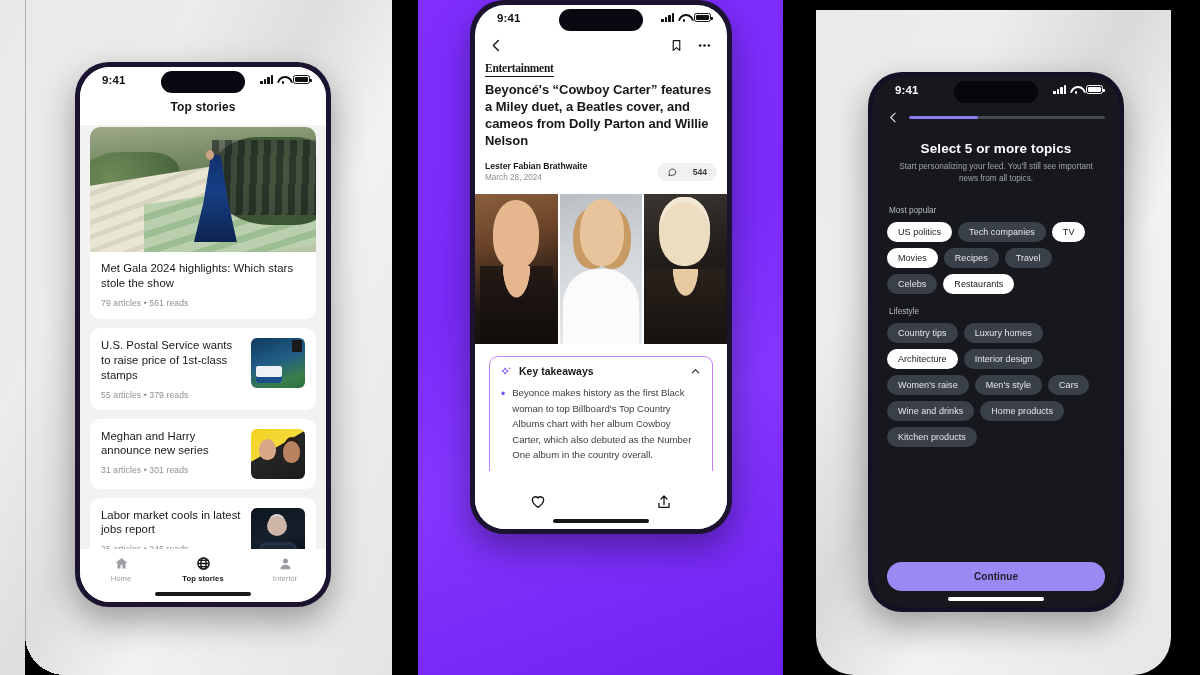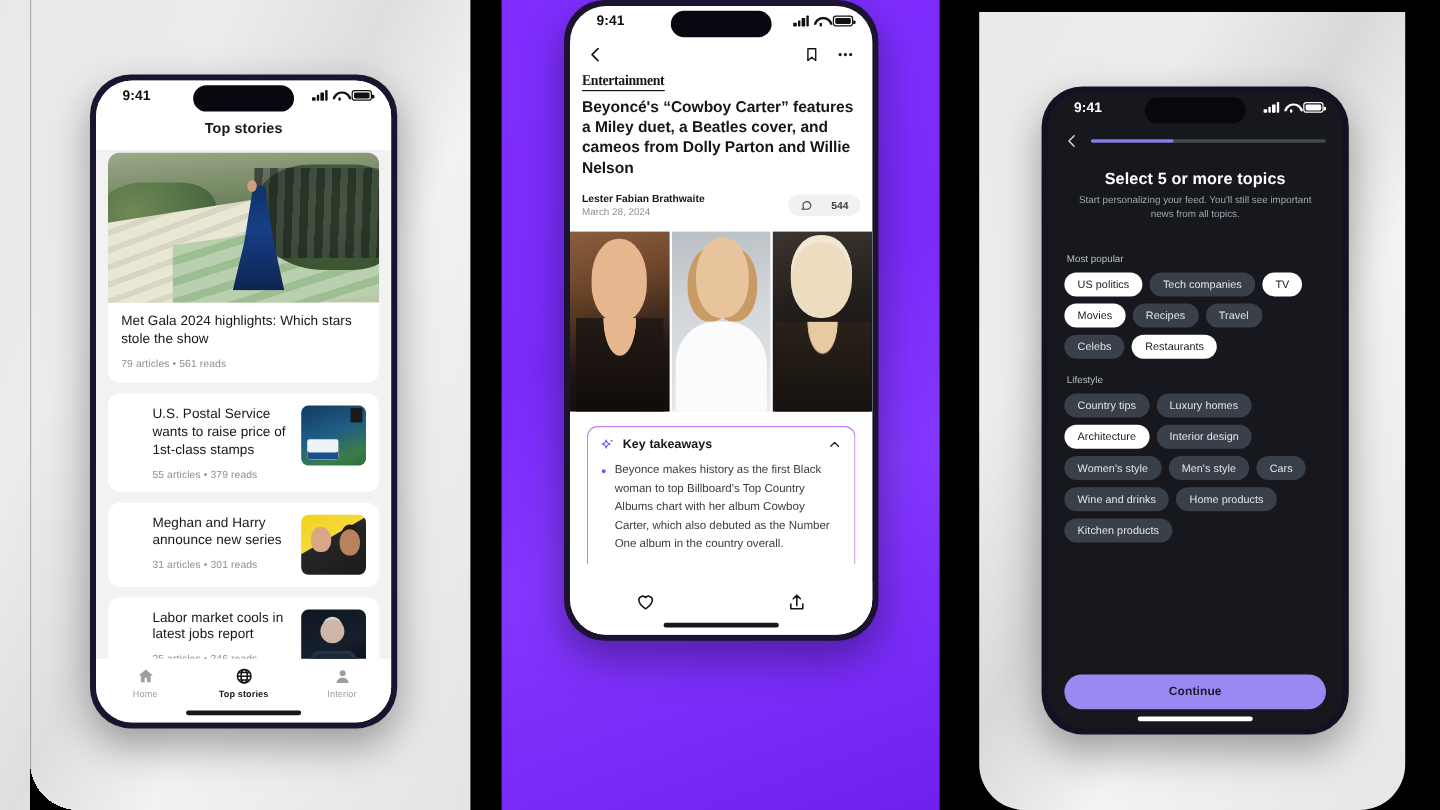--- a/index.html
+++ b/index.html
@@ -91,21 +91,21 @@
   .hero-img .crowd { position:absolute; right:0; top:10%; width:46%; height:60%;
      background: repeating-linear-gradient(92deg, rgba(25,25,30,.82) 0 7px, rgba(60,58,66,.55) 7px 13px); opacity:.75; }
   .hero-img .gown { position:absolute; left:46%; top:22%; width:19%; height:70%;
      background: linear-gradient(180deg,#12306b 0%,#173f86 40%,#0d2450 100%);
      clip-path: polygon(40% 0, 62% 0, 80% 55%, 100% 100%, 0 100%, 22% 55%); }
   .hero-img .head { position:absolute; left:51.5%; top:18%; width:8px; height:10px; background:#caa07e; border-radius:50%; }
   .card-body { padding: 9px 11px 11px; }
   .card-title { font-size: 11.3px; line-height: 1.32; font-weight: 400; color:#16171a; letter-spacing:.05px; }
   .card-meta { margin-top: 7px; font-size: 8.6px; color:#8d8f96; letter-spacing:.1px; }
   .card.row { display:flex; align-items:stretch; padding: 10px 11px; gap: 10px; }
-  .card.row .txt { flex:1; min-width:0;margin-left:26px; }
+  .card.row .txt { flex:1; min-width:0; }
   .thumb { width:54px; height:50px; border-radius:6px; flex:none; overflow:hidden; position:relative; }
   .thumb.usps { background: linear-gradient(160deg,#123a5e 0%,#1f5d86 45%,#3b7d4a 80%,#2c6d3d 100%); }
   .thumb.usps::after{content:"";position:absolute;left:5px;bottom:5px;width:26px;height:17px;
      background:#eef2f6;border-radius:2px;
      box-shadow: inset 0 -6px 0 #1b4f8a;}
   .thumb.usps::before{content:"";position:absolute;right:3px;top:2px;width:10px;height:12px;background:#1a1a1a;border-radius:1px;}
   .thumb.mh { background: linear-gradient(150deg,#f2d21e 0%,#f4d93a 40%,#262626 41%,#1b1b1b 100%); }
   .thumb.mh::before{content:"";position:absolute;left:8px;top:10px;width:17px;height:21px;background:#d8a886;border-radius:50% 50% 45% 45%;}
   .thumb.mh::after{content:"";position:absolute;right:5px;top:12px;width:17px;height:22px;background:#b9825f;border-radius:50% 50% 45% 45%;
      box-shadow: 0 -5px 0 -1px #2b1a10;}
@@ -167,21 +167,21 @@
   
   .s3 { background:#16181d; color:#fff; height:100%; display:flex; flex-direction:column; }
   .s3 .statusbar { color:#fff; }
   .s3 .notch { background:#07080b; }
   .s3-nav { display:flex; align-items:center; gap:9px; padding: 4px 14px 0; }
   .progress { flex:1; height:3.2px; background:#45484f; border-radius:2px; overflow:hidden; }
   .progress .fill { height:100%; background:#8b7bf0; border-radius:2px; }
   .s3-h1 { text-align:center; font-size:13.5px; font-weight:600; margin-top:17px; letter-spacing:.1px; }
   .s3-sub { text-align:center; font-size:8.2px; color:#a2a5ad; line-height:1.5; margin-top:5px; padding: 0 18px; }
   .s3-body { padding: 0 14px; margin-top:16px; flex:1; overflow:hidden; }
-  .grp-label { font-size:8.2px; color:#b9bcc3; margin: 9px 0 7px 2px; }
+  .grp-label { font-size:8.2px; color:#b9bcc3; margin: 4px 0 7px 2px; }
   .grp-label.second { margin-top:13px; }
   .chips { display:flex; flex-wrap:wrap; gap:6px 6px; }
   .chip { border-radius:14px; padding: 5px 11px; font-size:9px; letter-spacing:.05px; white-space:nowrap;
           background:#3a4049; color:#e3e5e9; }
   .chip.sel { background:#fff; color:#16181d; }
   .continue-wrap { padding: 11px 14px 0; }
   .continue { width:100%; background:#9b88f2; color:#1d1c2a; border:none; border-radius:17px;
               padding: 9px 0; font-size:10px; font-weight:600; font-family:inherit; letter-spacing:.1px; }
   .s3 .homebar { background:transparent; }
   .s3 .homebar .bar { background:#fff; }
@@ -425,21 +425,21 @@
               <div class="chip">Travel</div>
               <div class="chip">Celebs</div>
               <div class="chip sel">Restaurants</div>
             </div>
           <div class="grp-label second">Lifestyle</div>
           <div class="chips" id="chips1">
               <div class="chip">Country tips</div>
               <div class="chip">Luxury homes</div>
               <div class="chip sel">Architecture</div>
               <div class="chip">Interior design</div>
-              <div class="chip">Women's style</div>
+              <div class="chip">Women's raise</div>
               <div class="chip">Men's style</div>
               <div class="chip">Cars</div>
               <div class="chip">Wine and drinks</div>
               <div class="chip">Home products</div>
               <div class="chip">Kitchen products</div>
             </div>
         </div>
 
         <div class="continue-wrap">
           <button class="continue">Continue</button>

